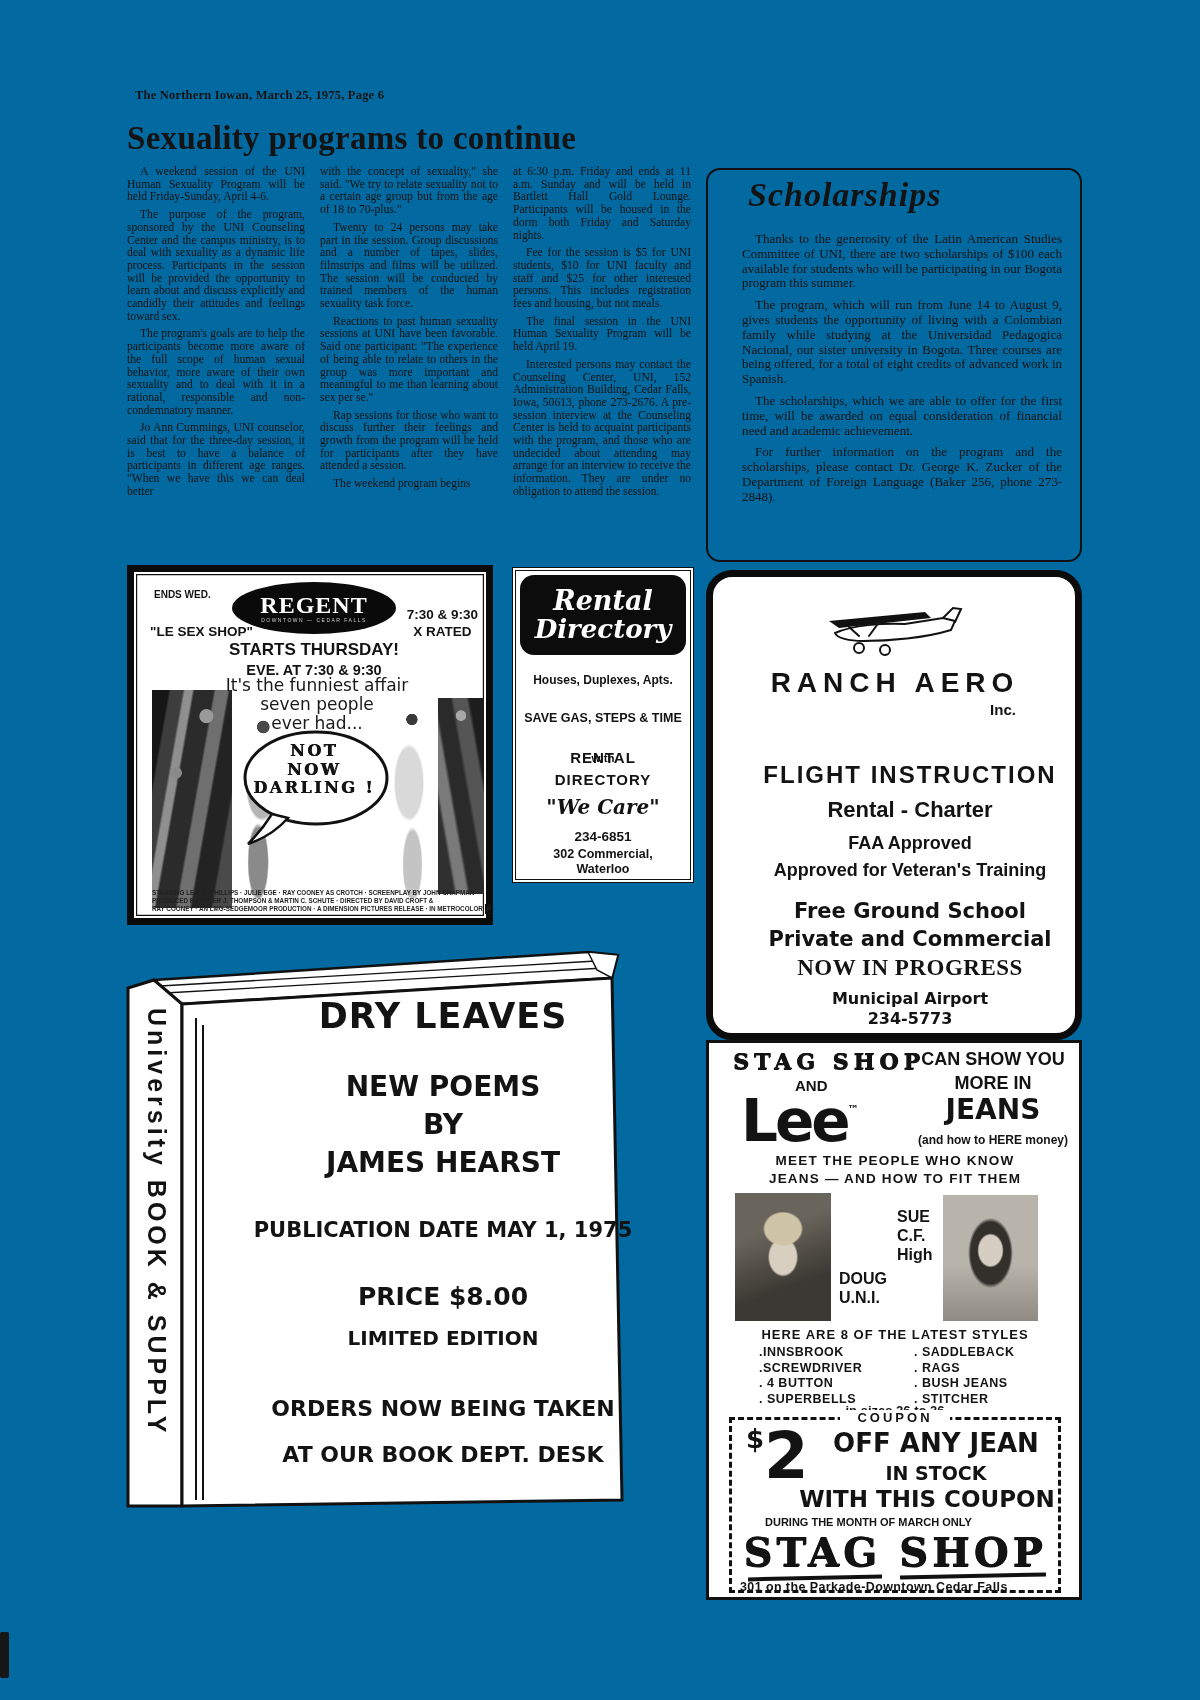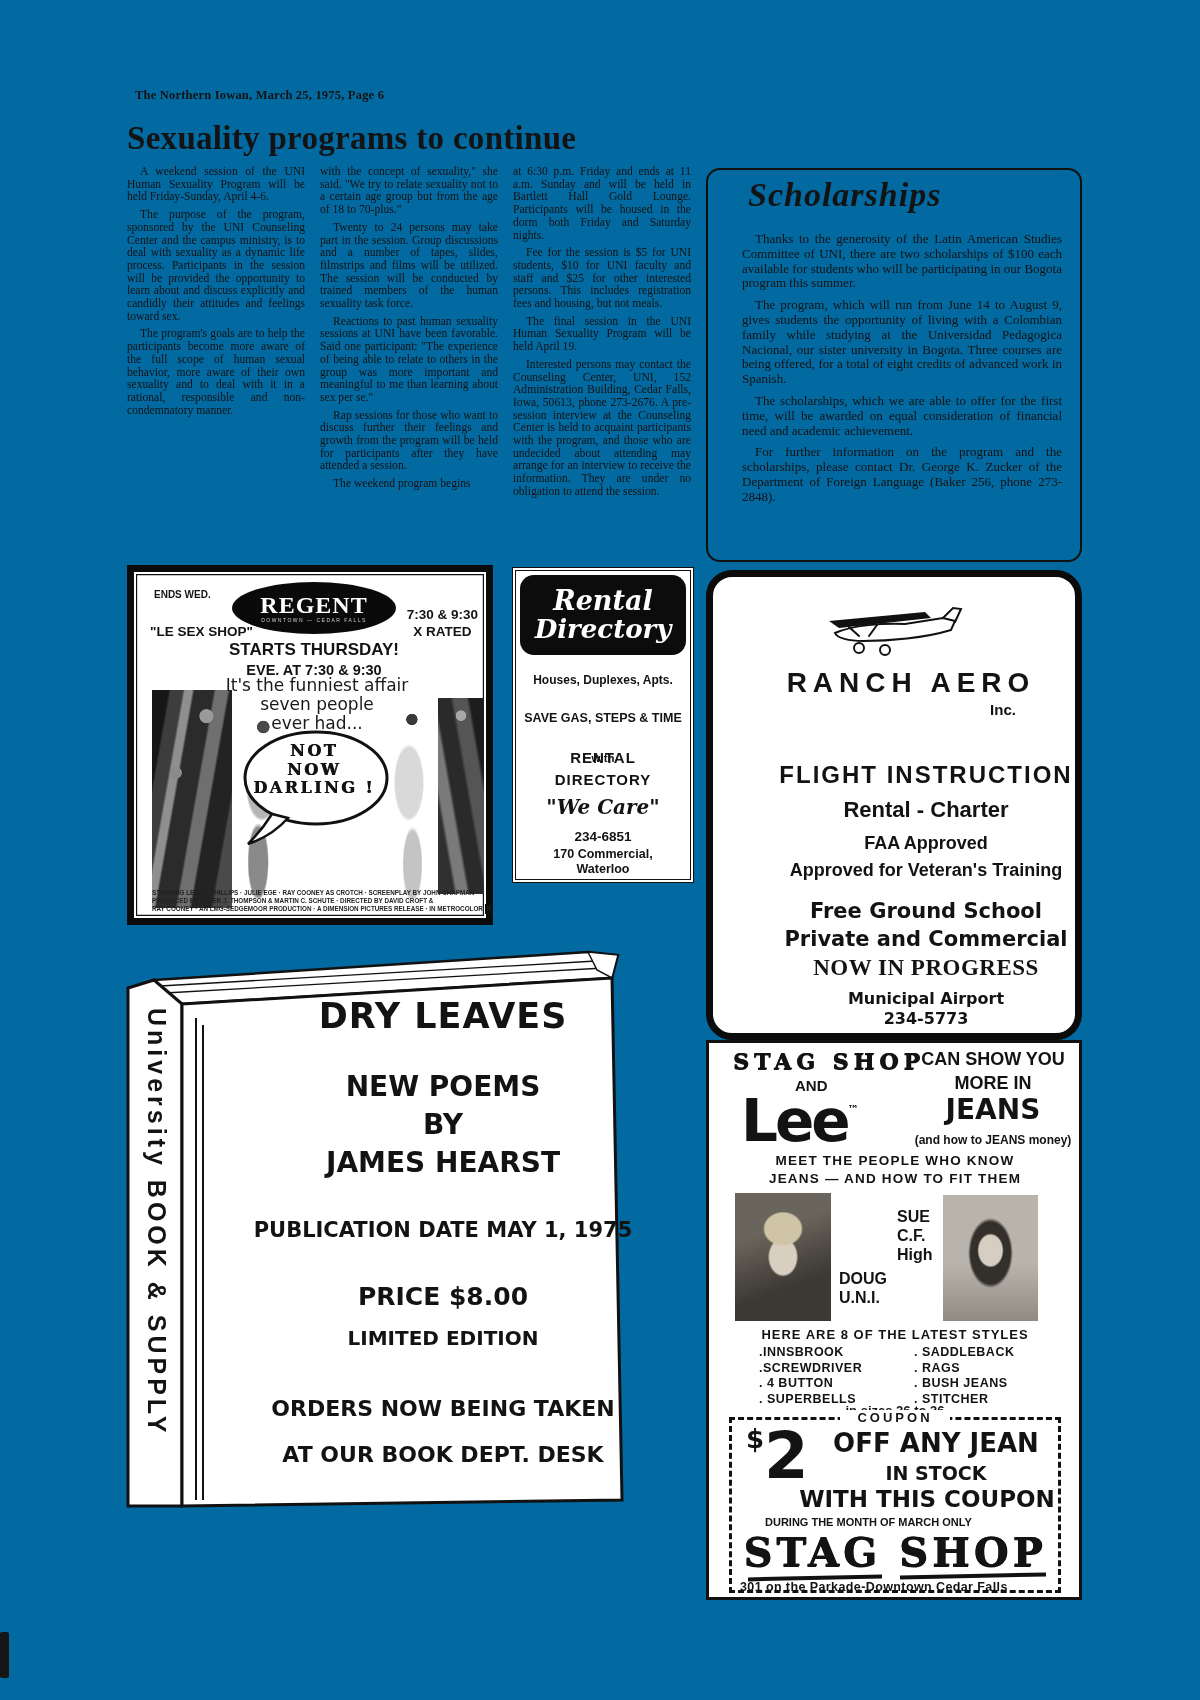--- a/index.html
+++ b/index.html
@@ -83,21 +83,21 @@
   .rd-n2{top:200px;font-size:15px;letter-spacing:1px;}
   .rd-slogan{top:224px;font-size:20px;font-family:"DejaVu Serif",serif;font-style:italic;font-weight:bold;}
   .rd-phone{top:258px;font-size:13.5px;}
   .rd-a1{top:276px;font-size:12.5px;}
   .rd-a2{top:291px;font-size:12.5px;}
 
   
   .ranch{left:706px;top:570px;width:376px;height:470px;border:7px solid #0b0b0b;border-radius:26px;
          box-sizing:border-box;background:#fff;text-align:center;font-family:"Liberation Sans",sans-serif;}
   .ra-plane{left:92px;top:28px;width:170px;height:58px;}
-  .ra-line{left:16px;width:394px;font-weight:bold;}
+  .ra-line{left:0;width:394px;font-weight:bold;}
   .ra-name{top:90px;font-size:28px;letter-spacing:6px;padding-right:30px;box-sizing:border-box;}
   .ra-inc{left:260px;top:124px;width:60px;font-size:15px;font-weight:bold;}
   .ra-s1{top:184px;font-size:24px;letter-spacing:2px;}
   .ra-s2{top:220px;font-size:22px;}
   .ra-a1{top:256px;font-size:18px;}
   .ra-a2{top:283px;font-size:18px;}
   .ra-o1{top:322px;font-size:21px;font-family:"DejaVu Sans",sans-serif;}
   .ra-o2{top:350px;font-size:21px;font-family:"DejaVu Sans",sans-serif;}
   .ra-o3{top:378px;font-size:23px;font-family:Liberation Serif, serif;letter-spacing:.5px;}
   .ra-loc{top:412px;font-size:16px;font-family:"DejaVu Sans",sans-serif;}
@@ -175,20 +175,21 @@
 
 <div class="page">
 
   <div class="abs masthead">The Northern Iowan, March 25, 1975, Page 6</div>
   <h1 class="abs headline">Sexuality programs to continue</h1>
 
   <div class="abs col col1">
     <p>A weekend session of the UNI Human Sexuality Program will be held Friday-Sunday, April 4-6.</p>
     <p>The purpose of the program, sponsored by the UNI Counseling Center and the campus ministry, is to deal with sexuality as a dynamic life process. Participants in the session will be provided the opportunity to learn about and discuss explicitly and candidly their attitudes and feelings toward sex.</p>
     <p>The program's goals are to help the participants become more aware of the full scope of human sexual behavior, more aware of their own sexuality and to deal with it in a rational, responsible and non-condemnatory manner.</p>
+    <p>Jo Ann Cummings, UNI counselor, said that for the three-day session, it is best to have a balance of participants in different age ranges. "When we have this we can deal better</p>
   </div>
   <div class="abs col col2">
     <p class="cont">with the concept of sexuality," she said. "We try to relate sexuality not to a certain age group but from the age of 18 to 70-plus."</p>
     <p>Twenty to 24 persons may take part in the session. Group discussions and a number of tapes, slides, filmstrips and films will be utilized. The session will be conducted by trained members of the human sexuality task force.</p>
     <p>Reactions to past human sexuality sessions at UNI have been favorable. Said one participant: "The experience of being able to relate to others in the group was more important and meaningful to me than learning about sex per se."</p>
     <p>Rap sessions for those who want to discuss further their feelings and growth from the program will be held for participants after they have attended a session.</p>
     <p>The weekend program begins</p>
   </div>
   <div class="abs col col3">
     <p class="cont">at 6:30 p.m. Friday and ends at 11 a.m. Sunday and will be held in Bartlett Hall Gold Lounge. Participants will be housed in the dorm both Friday and Saturday nights.</p>
@@ -255,21 +256,21 @@
       <span class="l1">Rental</span>
       <span class="l2">Directory</span>
     </div>
     <div class="abs rd-line rd-sub">Houses, Duplexes, Apts.</div>
     <div class="abs rd-line rd-save">SAVE GAS, STEPS &amp; TIME</div>
     <div class="abs rd-line rd-with">with</div>
     <div class="abs rd-line rd-n1">RENTAL</div>
     <div class="abs rd-line rd-n2">DIRECTORY</div>
     <div class="abs rd-line rd-slogan">"We Care"</div>
     <div class="abs rd-line rd-phone">234-6851</div>
-    <div class="abs rd-line rd-a1">170 Commercial,</div>
+    <div class="abs rd-line rd-a1">302 Commercial,</div>
     <div class="abs rd-line rd-a2">Waterloo</div>
   </section>
 
   <section class="abs ranch">
     <svg class="abs ra-plane" viewBox="0 0 170 58">
       <g stroke="#111" fill="none" stroke-width="2" stroke-linecap="round">
         <path d="M24,16 L120,7 L126,13 L34,23 Z" fill="#111" stroke="none"></path>
         <path d="M30,28 C48,20 78,18 100,19 L138,13 L150,16 L146,25 C120,33 84,36 58,36 C44,36 32,33 30,28 Z"></path>
         <path d="M138,13 L148,3 L156,4 L150,17"></path>
         <path d="M44,22 L54,31 M72,20 L64,31"></path>
@@ -318,21 +319,21 @@
 
   <section class="abs stag">
     <div class="abs sg-name stagface">STAG SHOP</div>
     <div class="abs sg-and">AND</div>
     <div class="abs sg-lee">
       <span>Lee</span><sup>™</sup>
     </div>
     <div class="abs sg-right sg-can">CAN SHOW YOU</div>
     <div class="abs sg-right sg-more">MORE IN</div>
     <div class="abs sg-right sg-jeans">JEANS</div>
-    <div class="abs sg-right sg-save">(and how to JEANS money)</div>
+    <div class="abs sg-right sg-save">(and how to HERE money)</div>
     <div class="abs sg-meet m1">MEET THE PEOPLE WHO KNOW</div>
     <div class="abs sg-meet m2">JEANS — AND HOW TO FIT THEM</div>
 
     <div class="abs portrait p-doug"></div>
     <div class="abs portrait p-sue"></div>
     <div class="abs sg-sue">
       <div>SUE</div>
       <div>C.F.</div>
       <div>High</div>
     </div>

